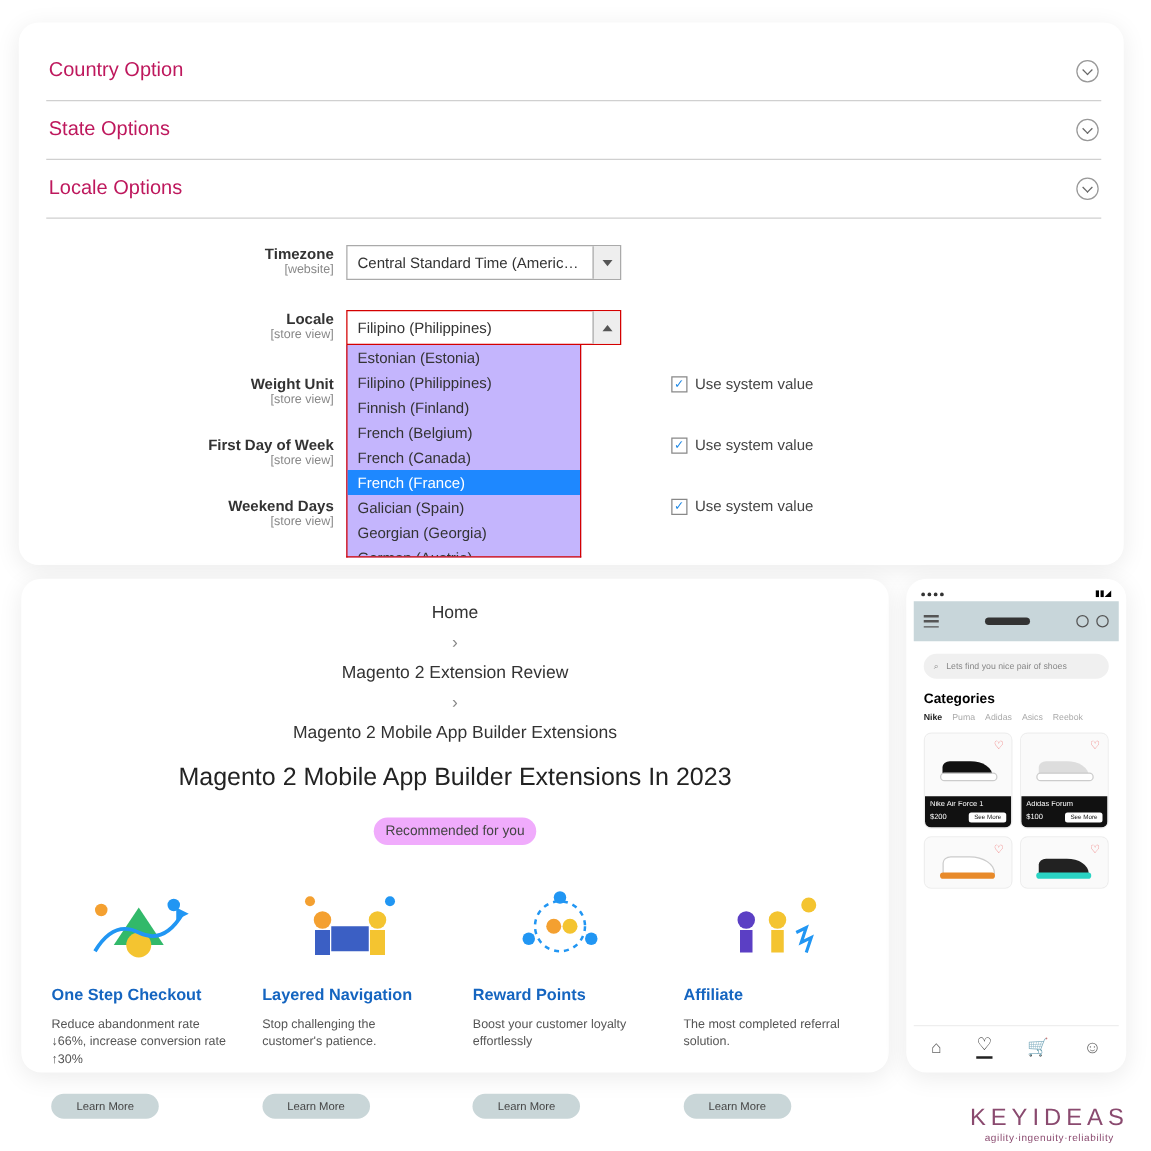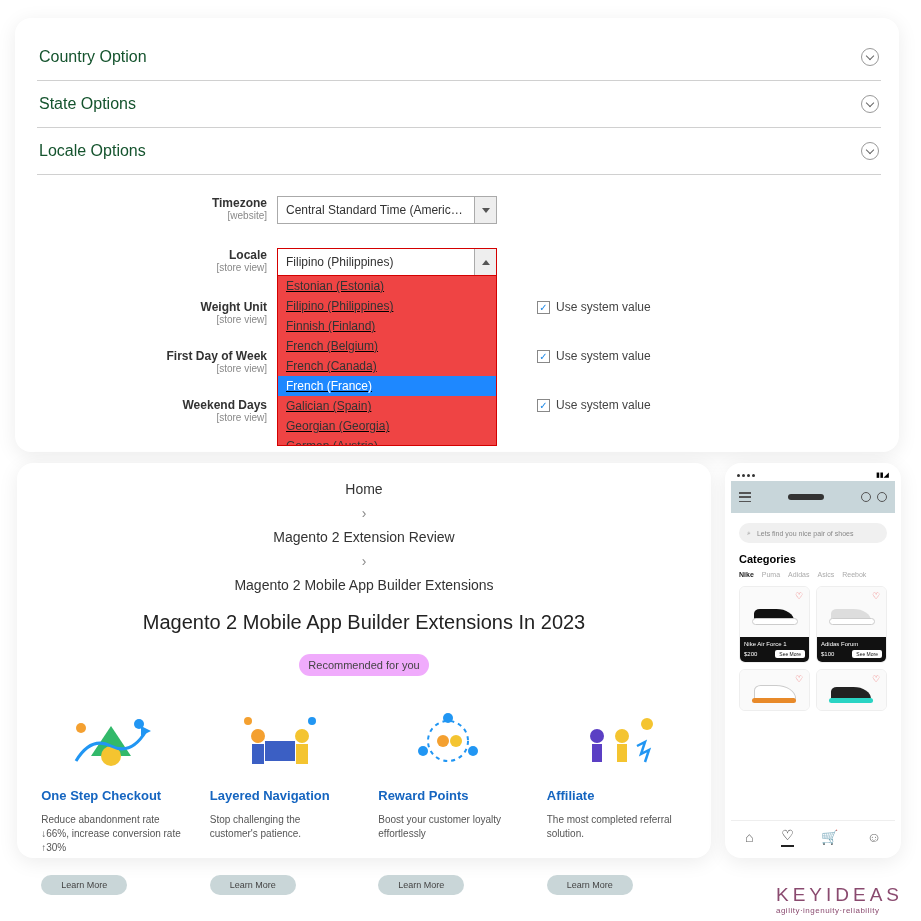--- a/index.html
+++ b/index.html
@@ -7,40 +7,40 @@
 
 
 .panel1 { position: absolute; left: 15px; top: 18px; width: 884px; height: 434px; background: #fff; border-radius: 16px; box-shadow: 0 4px 20px rgba(0,0,0,0.08); display: flex; overflow: hidden; }
 .sidebar { width: 205px; background: #e5e9ea; padding-top: 8px; }
 .sidebar-title { font-weight: 700; font-size: 16px; letter-spacing: 0.5px; padding: 16px 20px 20px; color: #222; }
 .sidebar-item { padding: 15px 20px; font-size: 15px; color: #333; cursor: pointer; }
 .sidebar-item.active { border-left: 4px solid #7a8287; padding-left: 16px; background: #e5e9ea; }
 
 .main { flex: 1; padding: 16px 18px 0 22px; position: relative; }
 .acc { display: flex; justify-content: space-between; align-items: center; padding: 14px 2px; border-bottom: 1px solid #d0d0d0; }
-.acc-title { font-size: 16px; color: #14532d; }
+.acc-title { font-size: 16px; color: #be185d; }
 .chevcirc { width: 18px; height: 18px; border: 1px solid #999; border-radius: 50%; display: flex; align-items: center; justify-content: center; }
 .chev { width: 6px; height: 6px; border-right: 1.5px solid #666; border-bottom: 1.5px solid #666; transform: rotate(45deg); margin-top: -2px; }
 
 .form { position: absolute; left: 140px; top: 178px; right: 18px; }
 .row { display: flex; align-items: flex-start; margin-bottom: 24px; gap: 10px; }
 .lbl { width: 112px; text-align: right; }
 .lbl .t { font-size: 12px; color: #333; font-weight: 600; }
 .lbl .s { font-size: 10px; color: #888; }
 .sel { width: 220px; height: 28px; border: 1px solid #aaa; display: flex; align-items: center; background: #fff; }
 .sel.red { border: 1.5px solid #d40000; }
 .sel .txt { flex: 1; padding: 0 8px; font-size: 12px; color: #333; white-space: nowrap; overflow: hidden; text-overflow: ellipsis; }
 .sel .dd { width: 22px; height: 100%; background: #eee; border-left: 1px solid #aaa; display: flex; align-items: center; justify-content: center; }
 .sel .dd .tri { width: 0; height: 0; border-left: 4px solid transparent; border-right: 4px solid transparent; border-top: 5px solid #555; }
 .sel .dd .triu { border-top: none; border-bottom: 5px solid #555; }
 .sysval { display: flex; align-items: center; gap: 6px; margin-left: 30px; font-size: 12px; color: #444; }
 .cb { width: 13px; height: 13px; border: 1px solid #888; display: flex; align-items: center; justify-content: center; }
 .cb::after { content: "✓"; font-size: 10px; color: #1e88e5; }
 
-.droplist { position: absolute; left: 0; top: 28px; width: 220px; border: 1.5px solid #d40000; border-top: none; background: #ef4444; z-index: 10; max-height: 170px; overflow: hidden; text-decoration: underline; }
+.droplist { position: absolute; left: 0; top: 28px; width: 188px; border: 1.5px solid #d40000; border-top: none; background: #c4b5fd; z-index: 10; max-height: 170px; overflow: hidden; }
 .droplist .opt { padding: 3px 8px; font-size: 12px; color: #333; }
 .droplist .opt.hl { background: #1e88ff; color: #fff; }
 .relpos { position: relative; }
 
 
 .panel2 { position: absolute; left: 17px; top: 463px; width: 694px; height: 395px; background: #fff; border-radius: 16px; box-shadow: 0 4px 20px rgba(0,0,0,0.08); padding: 18px 10px; }
 .bc { display: flex; gap: 8px; justify-content: center; align-items: center; font-size: 14px; color: #333; margin-bottom: 18px; flex-direction: column; }
 .bc .sep { color: #888; font-size: 14px; }
 .h1 { text-align: center; font-size: 20px; font-weight: 500; color: #222; margin-bottom: 20px; }
 .pill { display: block; width: 130px; margin: 0 auto 30px; background: #f0abfc; border-radius: 12px; padding: 5px 0; text-align: center; font-size: 11px; color: #444; }
@@ -76,21 +76,21 @@
 .pinfo { background: #111; color: #fff; padding: 4px; font-size: 6px; }
 .pinfo .pname { margin-bottom: 3px; white-space: nowrap; overflow: hidden; text-overflow: ellipsis; }
 .prow { display: flex; justify-content: space-between; align-items: center; }
 .pbtn { background: #fff; color: #111; padding: 1px 4px; border-radius: 2px; font-size: 5px; }
 .pcard.half .pimg { height: 40px; }
 .botnav { position: absolute; bottom: 0; left: 0; right: 0; height: 32px; background: #fff; display: flex; justify-content: space-around; align-items: center; border-top: 1px solid #eee; }
 .botnav span { font-size: 14px; color: #666; }
 .botnav span.act { color: #222; border-bottom: 2px solid #222; padding-bottom: 2px; }
 
 
-.footerlogo { position: absolute; right: 18px; bottom: 6px; text-align: left; }
+.footerlogo { position: absolute; right: 18px; bottom: 6px; text-align: center; }
 .footerlogo .k { font-size: 19px; letter-spacing: 4px; color: #8a4a6f; font-weight: 400; }
 .footerlogo .t { font-size: 8px; letter-spacing: 0.5px; color: #8a4a6f; }
 
 
 .shoe { width: 50px; height: 25px; position: relative; }
 .shoe::before { content: ""; position: absolute; left: 4px; bottom: 2px; width: 40px; height: 14px; border-radius: 10px 30px 6px 6px / 8px 20px 4px 4px; }
 .shoe::after { content: ""; position: absolute; left: 2px; bottom: 0; width: 44px; height: 5px; border-radius: 4px; }
 .shoe.s1::before { background: #111; } .shoe.s1::after { background: #fff; border: 1px solid #ccc; }
 .shoe.s2::before { background: #ddd; } .shoe.s2::after { background: #fff; border: 1px solid #ccc; }
 .shoe.s3::before { background: #fff; border: 1px solid #ccc; } .shoe.s3::after { background: #e88a2a; }

